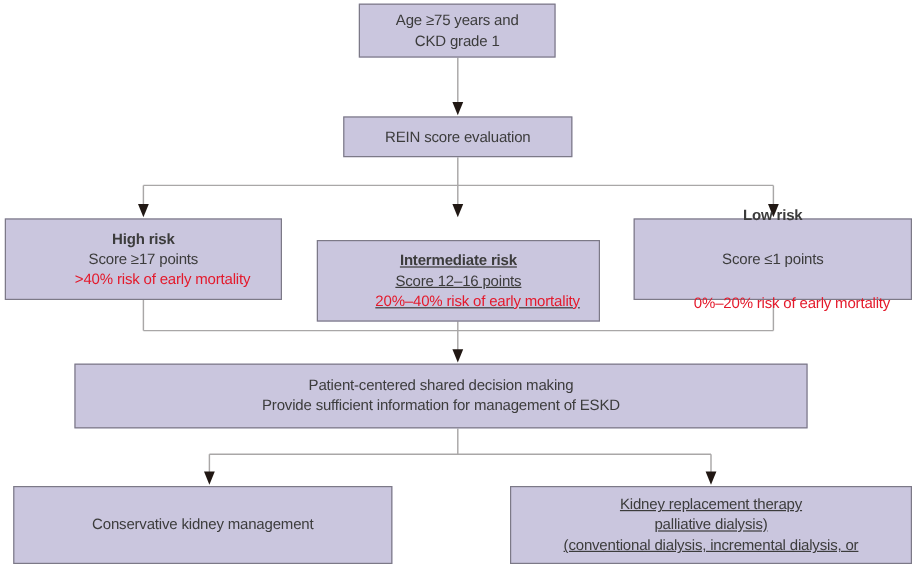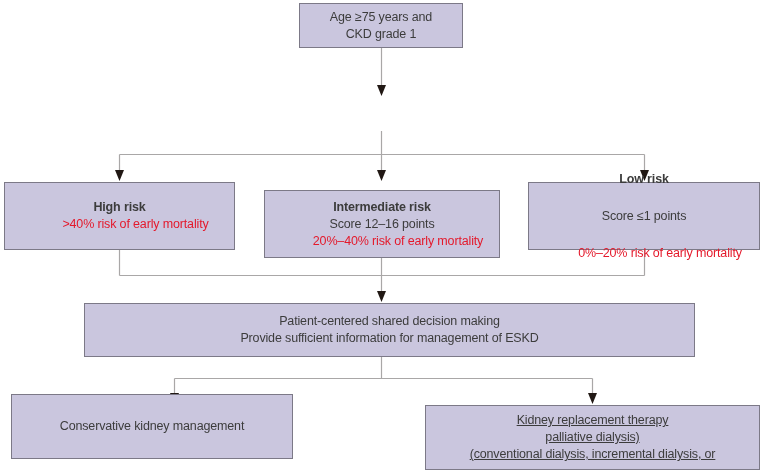--- a/index.html
+++ b/index.html
@@ -67,44 +67,48 @@
     <polygon points="174.5,404 170,393 179,393" fill="#211814"></polygon>
     <line x1="592.5" y1="378.5" x2="592.5" y2="395" stroke-width="1.2" stroke="#a9a7a7"></line>
     <polygon points="592.5,404 588,393 597,393" fill="#211814"></polygon>
   </svg>
 
   <div class="box" style="left:299px; top:3px; width:164px; height:45px;">
     <div class="tl">Age ≥75 years and</div>
     <div class="tl">CKD grade 1</div>
   </div>
 
+  <div class="box" style="left:286px; top:97px; width:191px; height:34px;">
+    <div class="tl">REIN score evaluation</div>
+  </div>
 
   <div class="box" style="left:4px; top:182px; width:231px; height:68px;">
     <div class="tl bold">High risk</div>
+    <div class="tl">Score ≥17 points</div>
     <div class="tl red">&gt;40% risk of early mortality</div>
   </div>
 
-  <div class="box" style="left:264px; top:190px; width:236px; height:68px;">
+  <div class="box" style="left:264px; top:200px; width:236px; height:68px;text-decoration:underline;">
     <div class="tl bold">Intermediate risk</div>
     <div class="tl">Score 12–16 points</div>
     <div class="tl red">20%–40% risk of early mortality</div>
   </div>
 
   <div class="box" style="left:528px; top:182px; width:232px; height:68px;gap:20px;">
     <div class="tl bold">Low risk</div>
     <div class="tl">Score ≤1 points</div>
     <div class="tl red">0%–20% risk of early mortality</div>
   </div>
 
-  <div class="box" style="left:84px; top:303px; width:611px; height:54px;">
+  <div class="box" style="left:62px; top:303px; width:611px; height:54px;">
     <div class="tl">Patient-centered shared decision making</div>
     <div class="tl">Provide sufficient information for management of ESKD</div>
   </div>
 
-  <div class="box" style="left:11px; top:394px; width:282px; height:65px;">
+  <div class="box" style="left:11px; top:405px; width:316px; height:65px;">
     <div class="tl">Conservative kidney management</div>
   </div>
 
   <div class="box" style="left:425px; top:405px; width:335px; height:65px;text-decoration:underline;">
     <div class="tl">Kidney replacement therapy</div>
     <div class="tl">palliative dialysis)</div>
     <div class="tl">(conventional dialysis, incremental dialysis, or</div>
   </div>
 
 </div>

